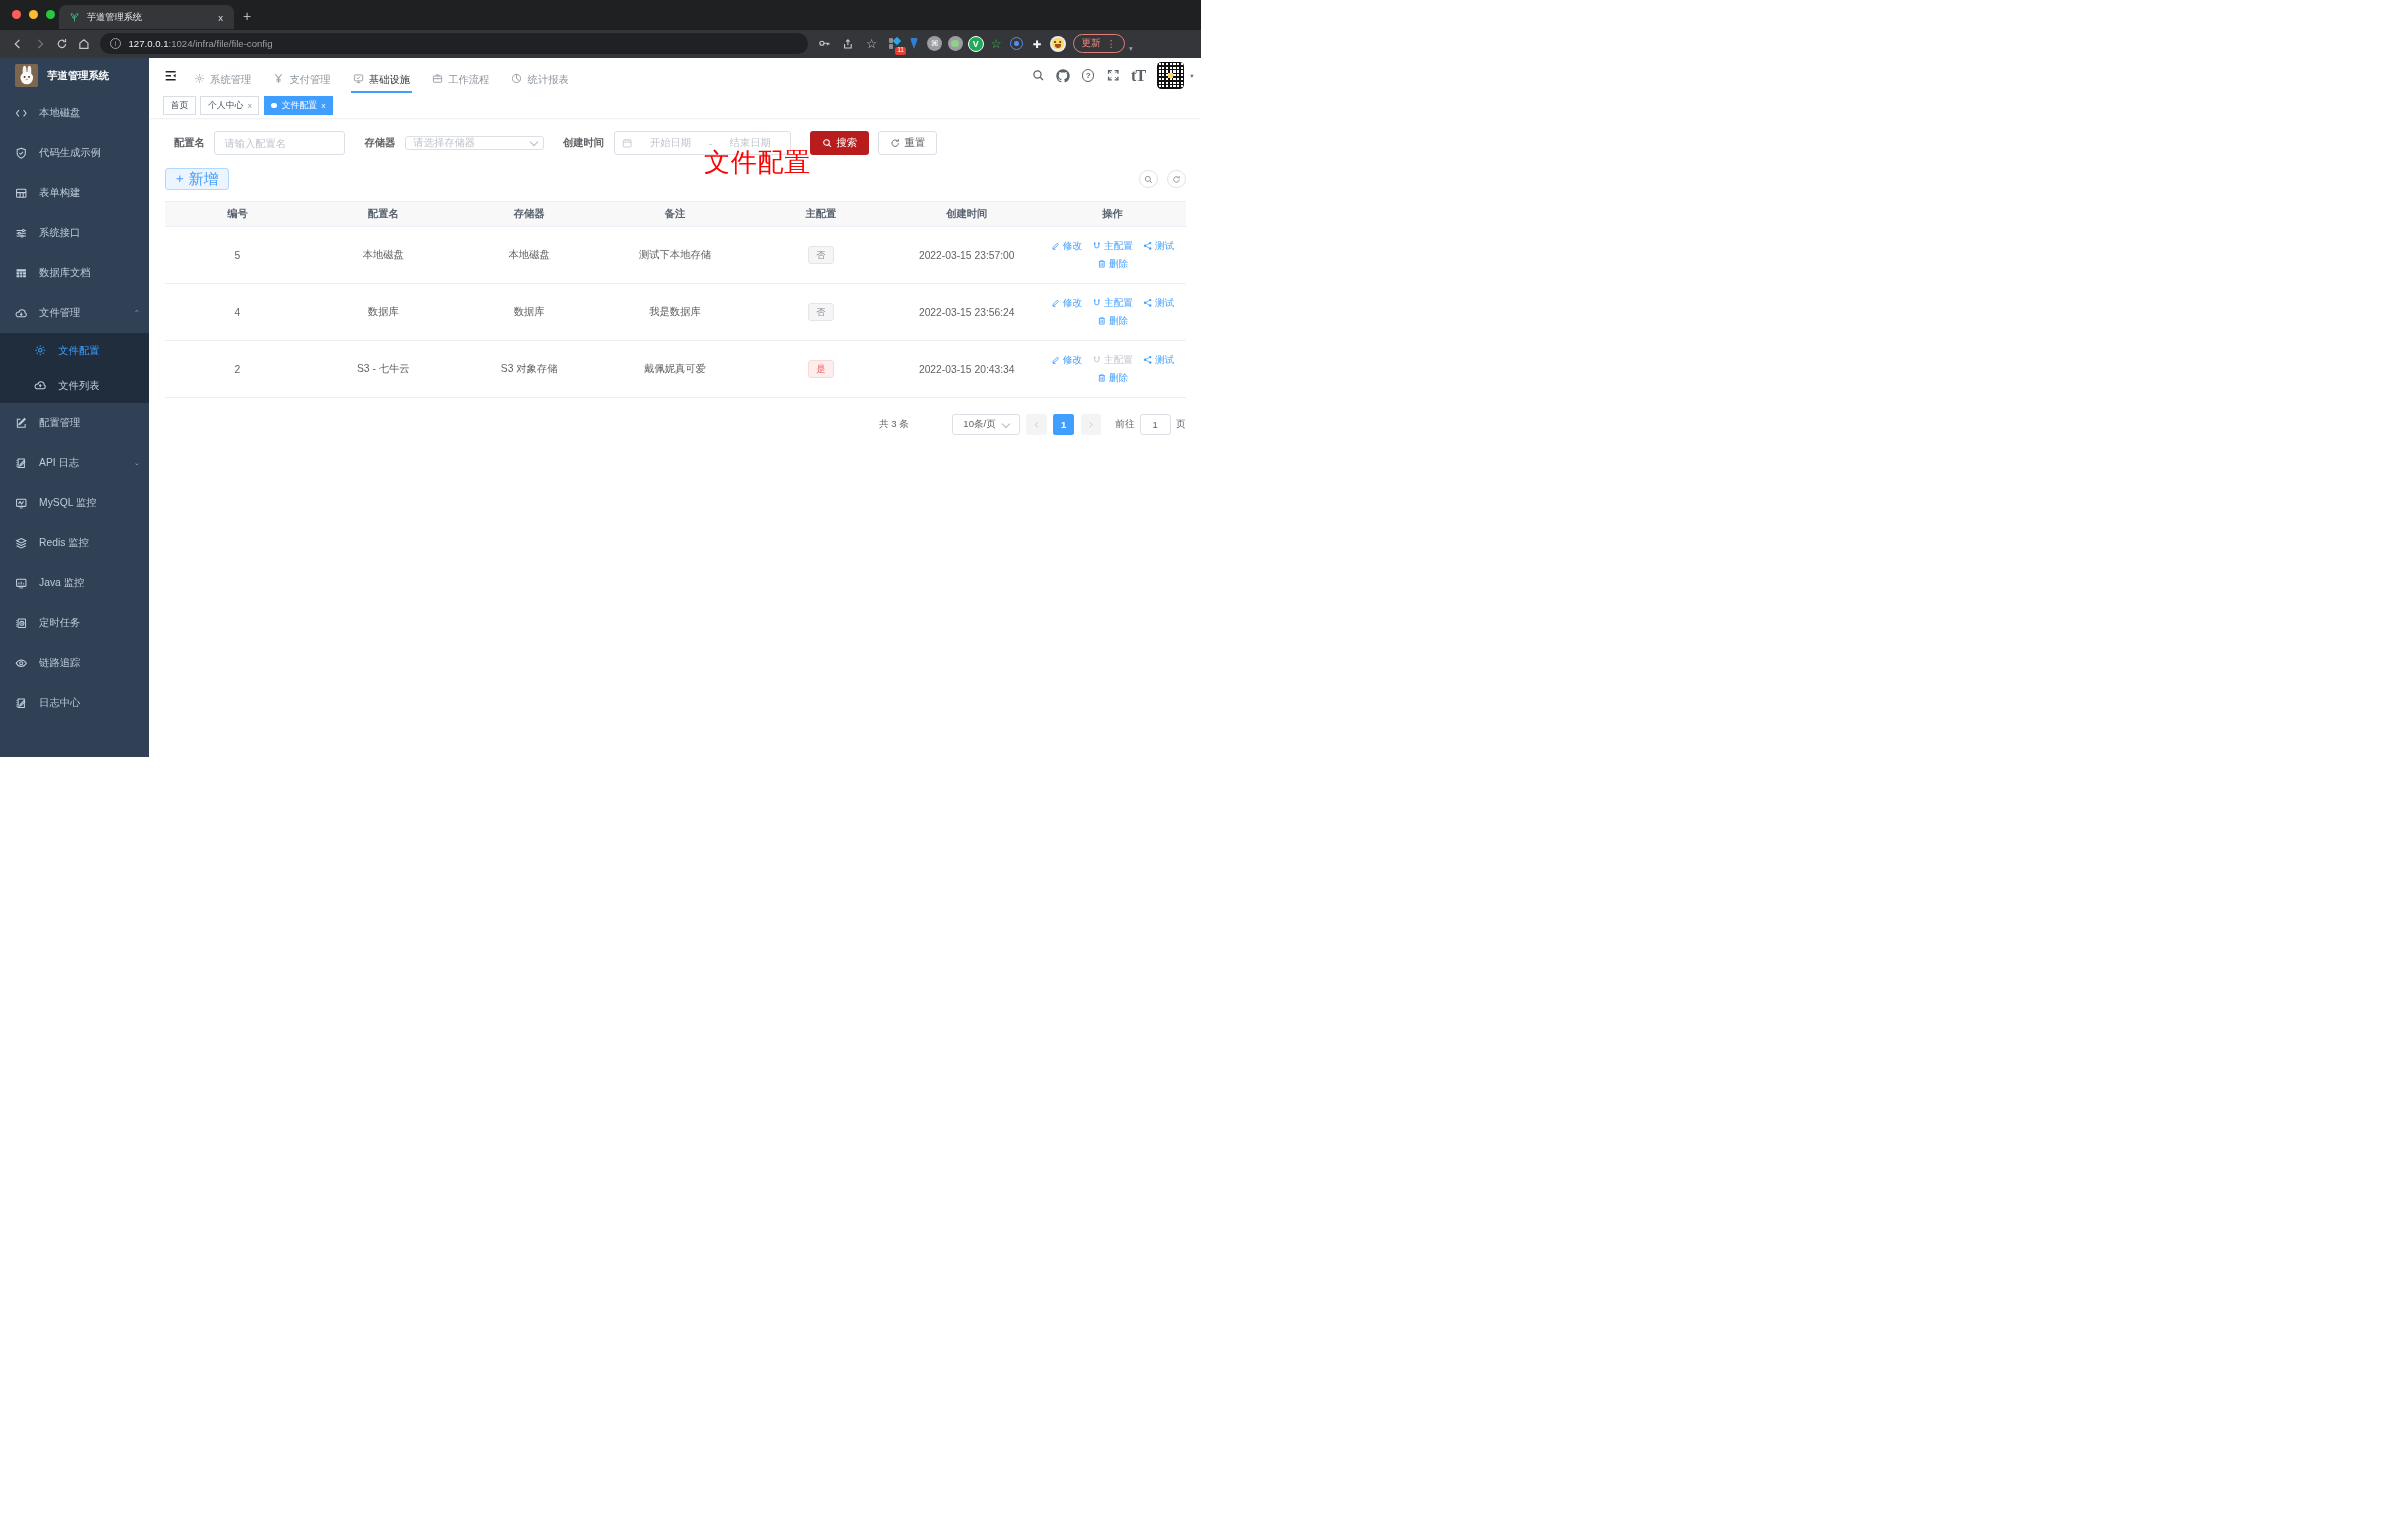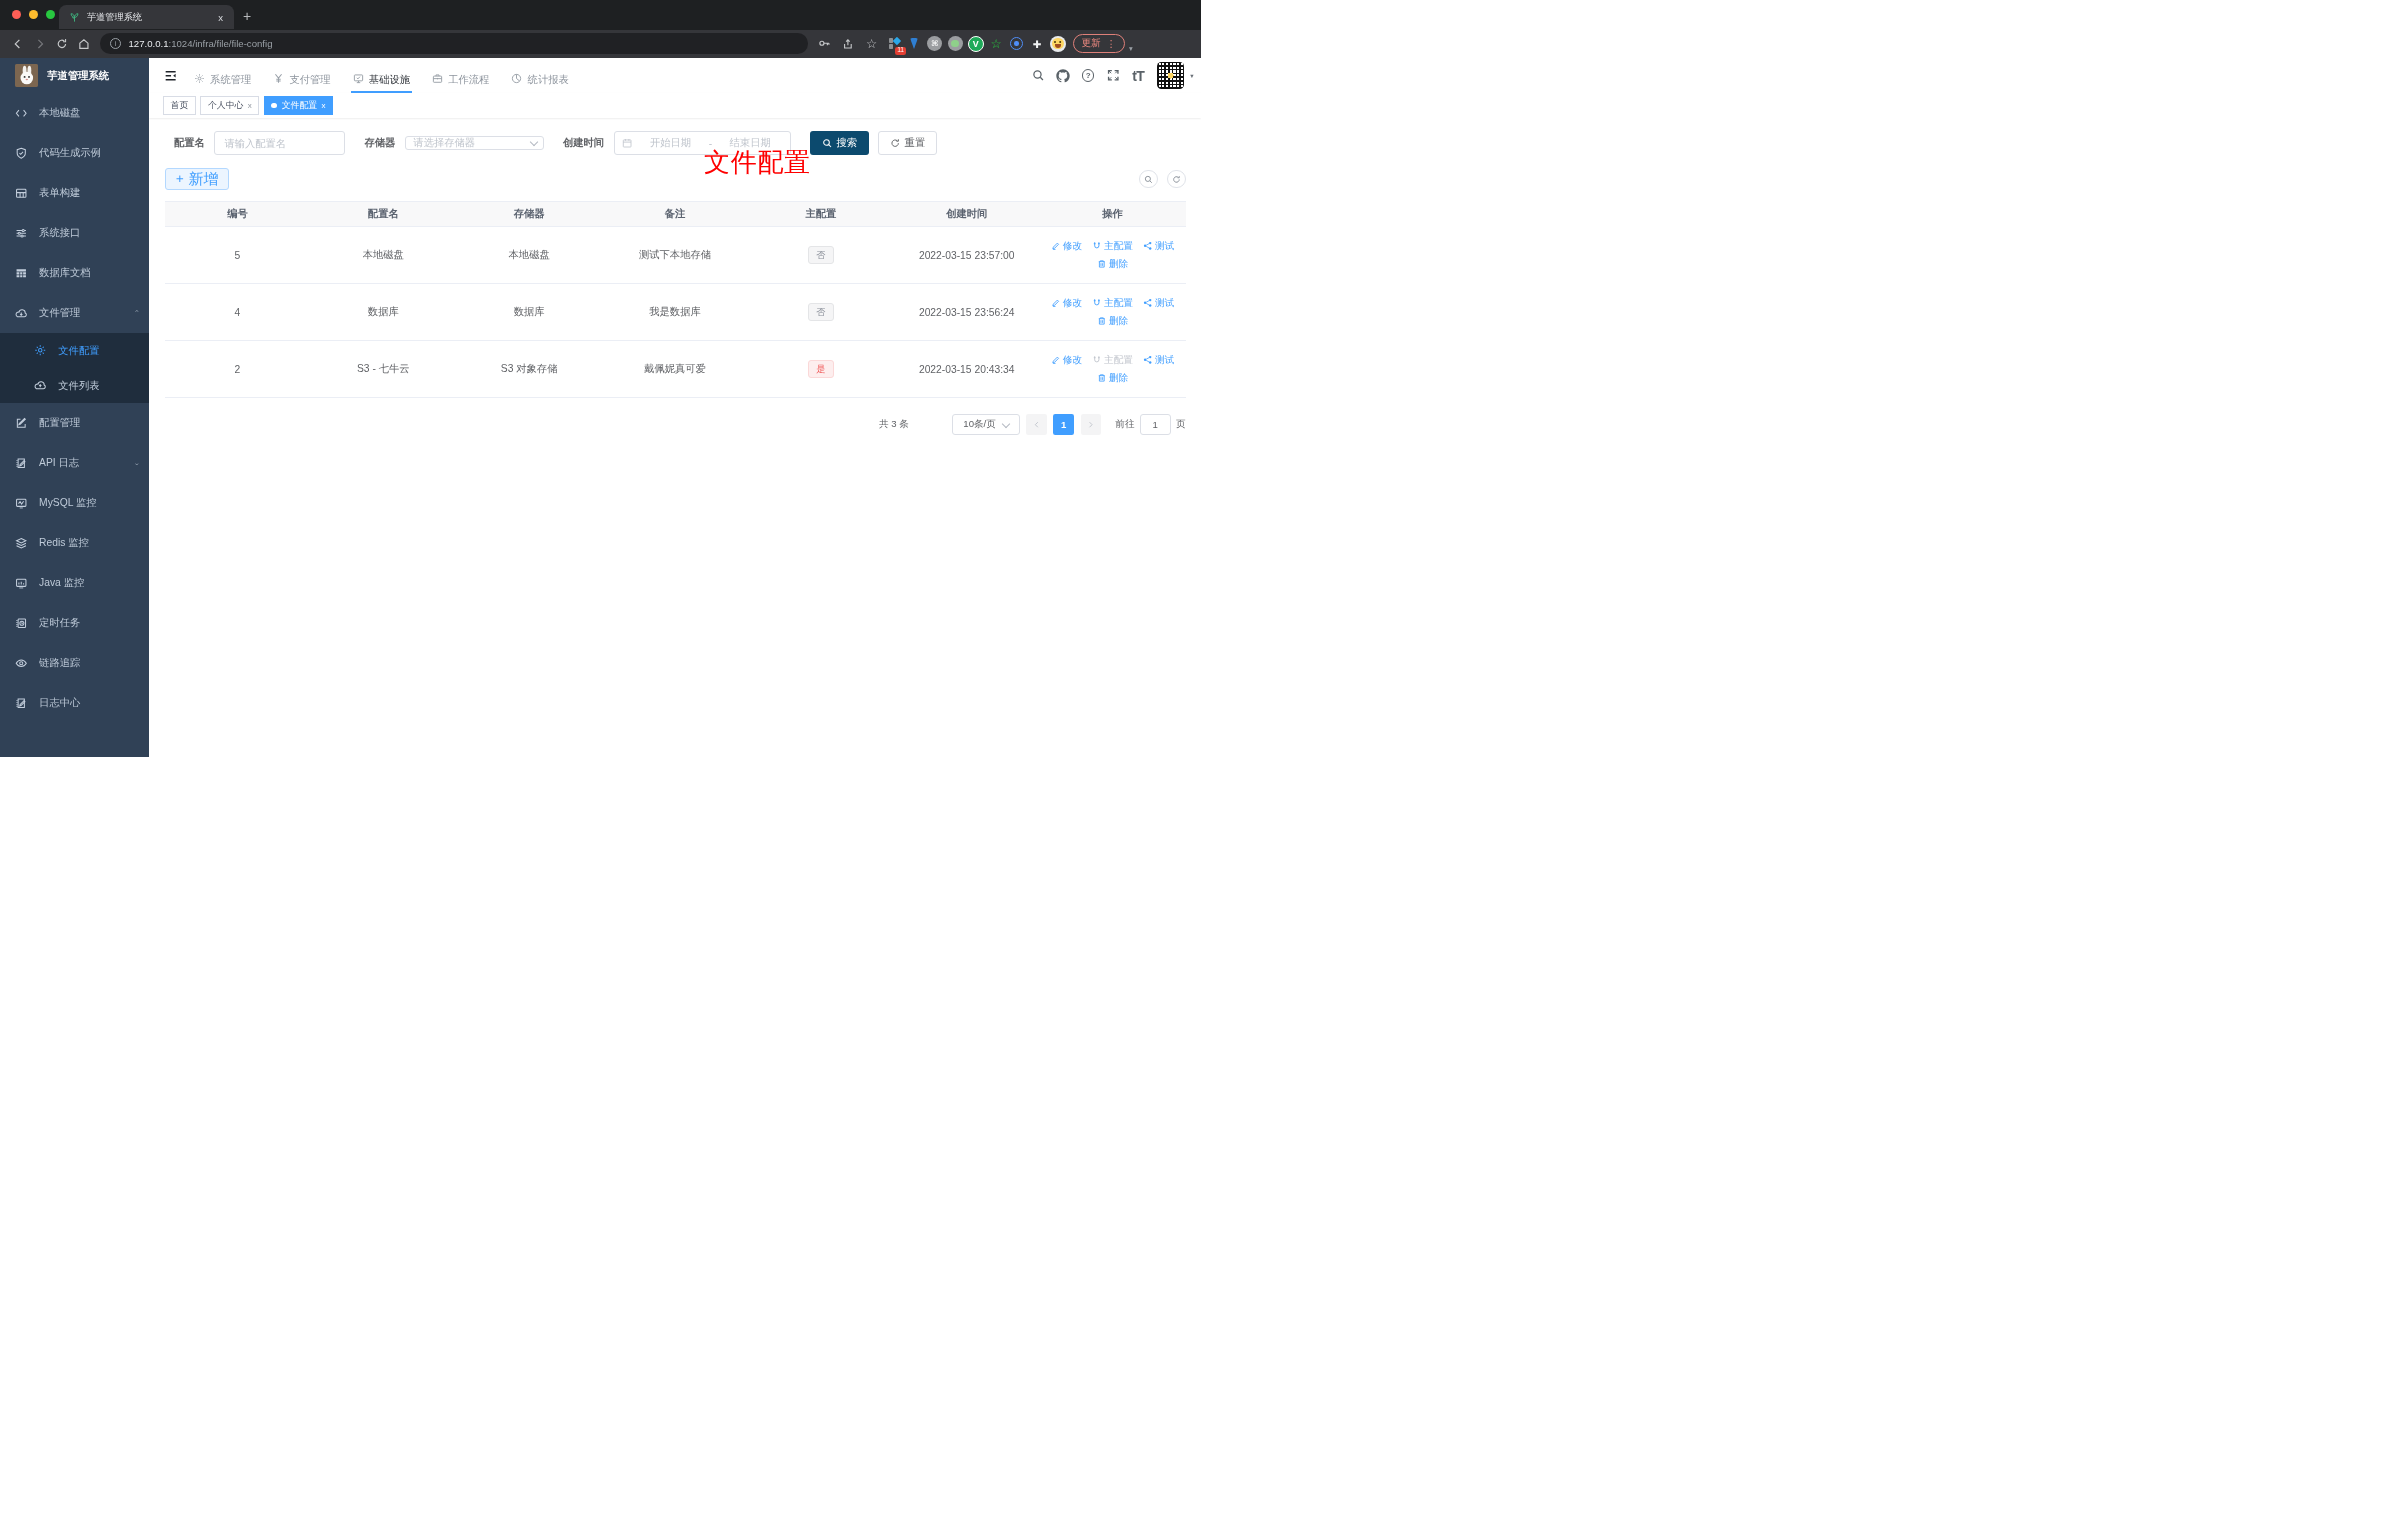--- a/index.html
+++ b/index.html
@@ -66,21 +66,21 @@
   .content { flex:1; position:relative; background:#fff; overflow:hidden; }
   .app-header { height:35px; display:flex; align-items:center; padding-left:8.9px; position:relative; }
   .burger { width:25px; height:25px; display:flex; align-items:center; justify-content:center; color:#1f2329; cursor:pointer; }
   .nav-item { height:35px; display:flex; align-items:flex-start; gap:5.2px; padding:15px 11px; font-size:10.3px; color:#8e959e; cursor:pointer; position:relative; white-space:nowrap; }
   .nav-item .nicon { width:11px; height:11px; color:#9aa1a9; }
   .nav-item.active { color:#34383e; }
   .nav-item.active:after { content:""; position:absolute; left:8.9px; right:8.9px; bottom:0; height:2.2px; background:#409eff; }
   .hdr-right { position:absolute; right:7.4px; top:0; height:35px; display:flex; align-items:center; gap:3px; }
   .hic { width:22px; height:22px; display:flex; align-items:center; justify-content:center; color:#5a6268; cursor:pointer; }
   .qmark { width:12.5px; height:12.5px; border:1.2px solid #5a6268; border-radius:50%; font-size:8px; font-weight:bold; display:flex; align-items:center; justify-content:center; }
-  .fontsz { font-size:14px; font-weight:bold; letter-spacing:-0.7px; }
+  .fontsz { font-size:16px; font-weight:bold; letter-spacing:-0.7px;font-family:Liberation Serif, serif; }
   .avatar { width:27px; height:27px; border-radius:4.4px; margin-left:4.4px; cursor:pointer; position:relative; background:
       radial-gradient(#fdd663 0 3px, transparent 3px) center/100% 100% no-repeat,
       repeating-linear-gradient(0deg, #111 0 1.5px, transparent 1.5px 3.7px),
       repeating-linear-gradient(90deg, #111 0 1.5px, #fff 1.5px 3.7px); }
   .av-caret { color:#6a7077; font-size:6.6px; margin-left:3.7px; cursor:pointer; }
 
   .tabs-bar { height:25px; display:flex; align-items:center; gap:4.4px; padding-left:14px; box-shadow:0 0.7px 2.2px rgba(0,0,0,.12); position:relative; }
   .tag-tab { height:19px; display:flex; align-items:center; gap:4.4px; border:0.7px solid #d8dce5; background:#fff; color:#495060; font-size:8.9px; padding:0 6.6px; cursor:pointer; }
   .tag-tab .x { font-size:8px; color:#8f959e; }
   .tag-tab.active { background:#409eff; border-color:#409eff; color:#fff; }
@@ -94,21 +94,21 @@
   .f-label { font-weight:bold; margin-right:9.6px; white-space:nowrap; }
   .f-group { display:flex; align-items:center; margin-right:19px; }
   .inp { height:23.6px; border:0.7px solid #dcdfe6; border-radius:3px; font-size:10.3px; color:#606266; padding:0 8.9px; outline:none; }
   .inp::placeholder { color:#bfc4cc; }
   .sel { width:139px; height:14px; border:0.7px solid #dcdfe6; border-radius:3px; display:flex; align-items:center; padding:0 7.4px; color:#bfc4cc; cursor:pointer; position:relative; }
   .sel .ph { flex:1; }
   .chev { width:5.9px; height:5.9px; border-right:1px solid #b4b9c2; border-bottom:1px solid #b4b9c2; transform:rotate(45deg) translateY(-1.5px); }
   .daterange { width:177px; height:23.6px; border:0.7px solid #dcdfe6; border-radius:3px; display:flex; align-items:center; padding:0 7.4px; gap:5.9px; color:#bfc4cc; cursor:pointer; }
   .daterange .dph { flex:1; text-align:center; }
   .btn { height:23.6px; border-radius:3px; display:inline-flex; align-items:center; gap:4.4px; font-size:10.3px; padding:0 11px; cursor:pointer; border:0.7px solid transparent; }
-  .btn-primary { background:#0c4a6e; color:#fff; }
+  .btn-primary { background:#b91c1c; color:#fff; }
   .btn-plain { background:#fff; border-color:#dcdfe6; color:#606266; }
   .btn .bic { width:10.3px; height:10.3px; }
 
   
   .tbl-toolbar { display:flex; align-items:center; margin:13.3px 15.5px 0 15.5px; }
   .btn-add { height:22px; background:#ecf5ff; border:0.7px solid #b3d8ff; color:#409eff; border-radius:3px; display:inline-flex; align-items:center; gap:3.7px; font-size:15px; padding:0 9.6px; cursor:pointer; }
   .tool-right { margin-left:auto; display:flex; gap:9.6px; }
   .circ-btn { width:18.4px; height:18.4px; border:0.7px solid #e0e3e9; border-radius:50%; display:flex; align-items:center; justify-content:center; color:#8a9099; cursor:pointer; background:#fff; }
   .circ-btn svg { width:8.9px; height:8.9px; }
 

